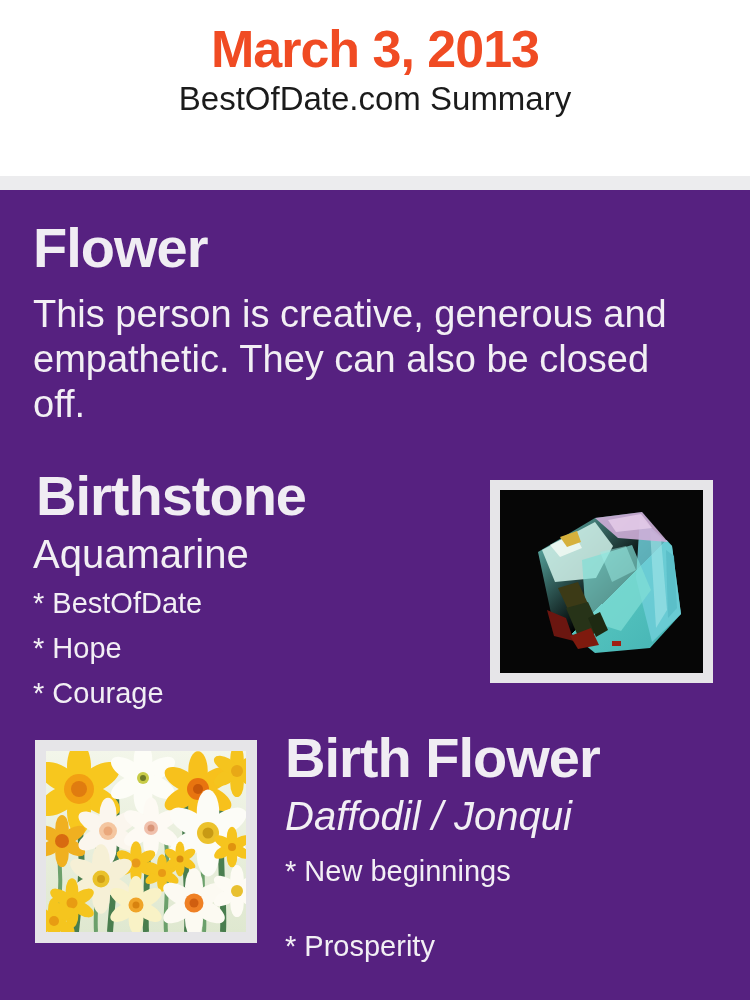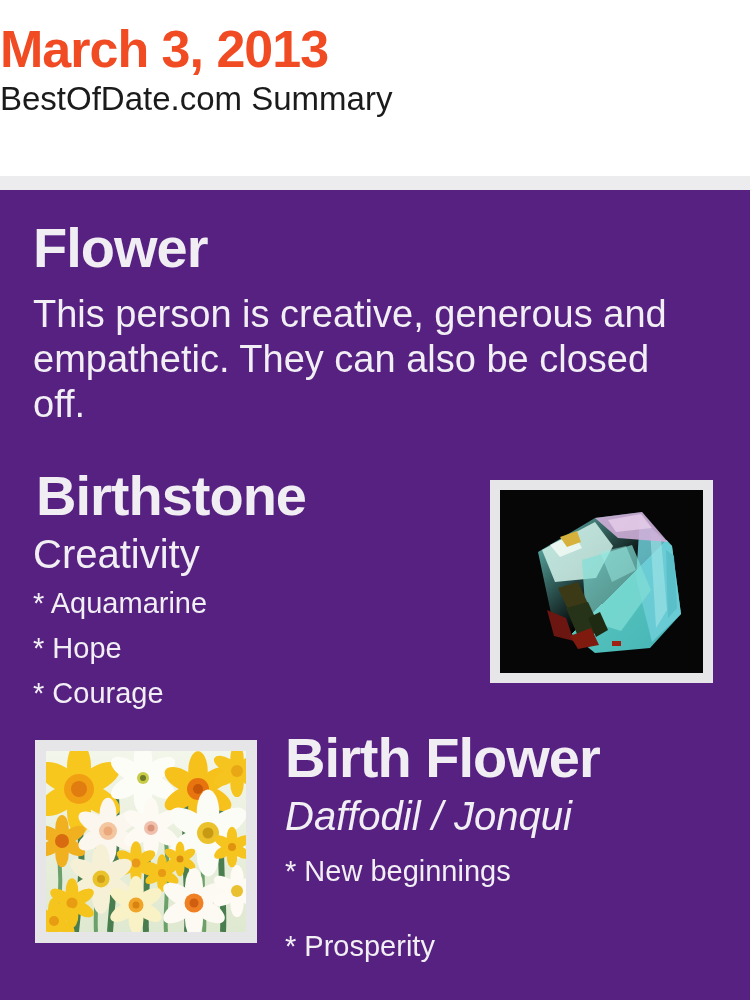--- a/index.html
+++ b/index.html
@@ -4,21 +4,21 @@
 <style>
   html, body { margin:0; padding:0; }
   body {
     width:750px; height:1000px;
     font-family:"Liberation Sans", "DejaVu Sans", sans-serif;
     background:#ffffff;
   }
   .page { position:relative; width:750px; height:1000px; overflow:hidden; background:#ffffff; }
 
   
-  .header { position:absolute; top:0; left:0; width:750px; height:180px; background:#ffffff; text-align:left; }
+  .header { position:absolute; top:0; left:0; width:750px; height:180px; background:#ffffff; text-align:center; }
   .date-title {
     margin:0; padding-top:22px;
     font-size:52px; font-weight:bold; color:#F04B23; line-height:1.05;
     letter-spacing:-1px;
   }
   .site-summary {
     margin:4px 0 0 0;
     font-size:33px; color:#1B1B1B; line-height:1.1;
   }
   .weekday-note {
@@ -79,22 +79,22 @@
   </div>
 
   <div class="divider-band"></div>
 
   <div class="purple-panel">
 
     <h2 class="section-heading zodiac-heading">Flower</h2>
     <p class="zodiac-desc">This person is creative, generous and empathetic. They can also be closed off.</p>
 
     <h2 class="section-heading birthstone-heading">Birthstone</h2>
-    <div class="stone-name">Creativity</div>
-    <div class="trait stone-trait-0">* Aquamarine</div>
+    <div class="stone-name">Aquamarine</div>
+    <div class="trait stone-trait-0">* BestOfDate</div>
     <div class="trait stone-trait-1">* Hope</div>
     <div class="trait stone-trait-2">* Courage</div>
 
     <div class="photo-frame stone-photo">
       <svg viewBox="0 0 203 183" preserveAspectRatio="none">
         <defs>
           <linearGradient id="aqGrad" x1="0" y1="0" x2="1" y2="1">
             <stop offset="0" stop-color="#6fd2ca"></stop>
             <stop offset="0.55" stop-color="#54c4bе"></stop>
             <stop offset="0.55" stop-color="#54c4be"></stop>

